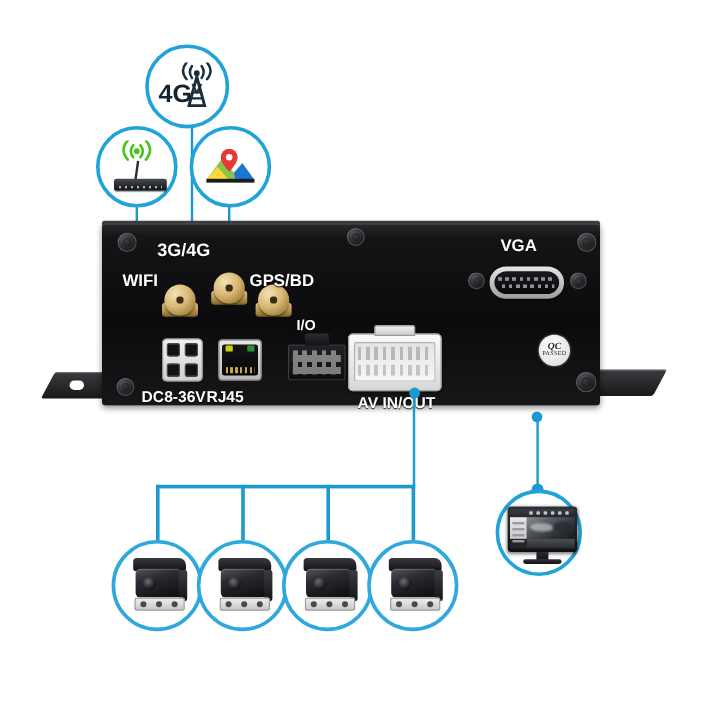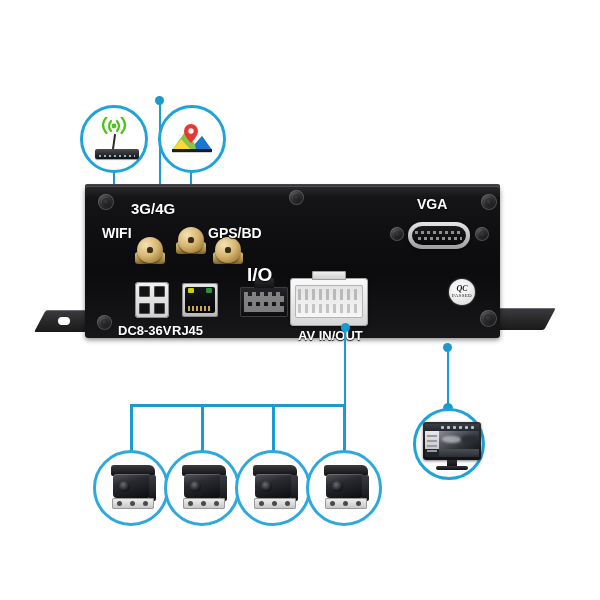--- a/index.html
+++ b/index.html
@@ -173,20 +173,35 @@
   <div class="dot" style="left:151px;top:225px;width:11px;height:11px;"></div>
 
   <div class="wire wire-v" style="left:113px;top:155px;width:2px;height:82px;"></div>
   <div class="dot" style="left:109px;top:151px;"></div>
   <div class="dot" style="left:110px;top:233px;"></div>
 
   <div class="wire wire-v" style="left:190px;top:155px;width:2px;height:82px;"></div>
   <div class="dot" style="left:186px;top:151px;"></div>
   <div class="dot" style="left:187px;top:233px;"></div>
 
+  <div class="bubble" style="left:121px;top:37px;width:70px;height:70px;">
+    <svg width="52" height="40" viewBox="0 0 52 40">
+      <g stroke="#1a2b3c" stroke-width="2" fill="none" stroke-linecap="round">
+        <path d="M30 13 q-3.5 -5 0 -10"></path>
+        <path d="M25.5 14 q-6 -7 0 -14"></path>
+        <path d="M38 13 q3.5 -5 0 -10"></path>
+        <path d="M42.5 14 q6 -7 0 -14"></path>
+      </g>
+      <circle cx="34" cy="9" r="2.4" fill="#1a2b3c"></circle>
+      <path d="M34 12 L27.5 36 L40.5 36 Z" fill="none" stroke="#1a2b3c" stroke-width="2.4"></path>
+      <path d="M29.6 25 L38.4 25 M28.6 30 L39.4 30" stroke="#1a2b3c" stroke-width="1.8"></path>
+      <path d="M30.2 18 L34 25 L37.8 18" stroke="#1a2b3c" stroke-width="1.6" fill="none"></path>
+      <text x="2" y="33" font-family="Liberation Sans, sans-serif" font-size="21" font-weight="bold" fill="#16222e">4G</text>
+    </svg>
+  </div>
 
   <div class="bubble" style="left:80px;top:105px;width:68px;height:68px;">
     <div style="position:relative;width:68px;height:68px;">
       <svg width="30" height="22" viewBox="0 0 30 22" style="position:absolute;left:16px;top:12px;">
         <g stroke="#4cc417" stroke-width="2.2" fill="none" stroke-linecap="round">
           <path d="M12 14 q-4 -5 0 -10"></path>
             <path d="M7.5 16 q-7 -8 0 -16"></path>
           <path d="M18 14 q4 -5 0 -10"></path>
             <path d="M22.5 16 q7 -8 0 -16"></path>
         </g>
@@ -280,21 +295,21 @@
     <div class="qc" style="left:409px;top:99px;">
       <b>QC</b>
       <s>PASSED</s>
     </div>
 
     <div class="lbl" style="left:62px;top:45px;font-size:14px;">WIFI</div>
     <div class="lbl" style="left:91px;top:20px;font-size:15px;">3G/4G</div>
     <div class="lbl" style="left:168px;top:45px;font-size:14px;">GPS/BD</div>
     <div class="lbl" style="left:78px;top:143px;font-size:13px;">DC8-36V</div>
     <div class="lbl" style="left:132px;top:143px;font-size:13px;">RJ45</div>
-    <div class="lbl" style="left:207px;top:84px;font-size:19px;">I/O</div>
+    <div class="lbl" style="left:207px;top:84px;font-size:12px;">I/O</div>
     <div class="lbl" style="left:258px;top:148px;font-size:13px;">AV IN/OUT</div>
     <div class="lbl" style="left:377px;top:16px;font-size:14px;">VGA</div>
   </div>
 
   <div class="dot" style="left:341px;top:323px;"></div>
   <div class="wire wire-v" style="left:344px;top:328px;width:2px;height:77px;"></div>
   <div class="wire wire-h" style="left:130px;top:404px;width:216px;"></div>
   <div class="wire wire-v" style="left:130px;top:404px;width:3px;height:53px;"></div>
   <div class="wire wire-v" style="left:201px;top:404px;width:3px;height:53px;"></div>
   <div class="wire wire-v" style="left:272px;top:404px;width:3px;height:53px;"></div>

